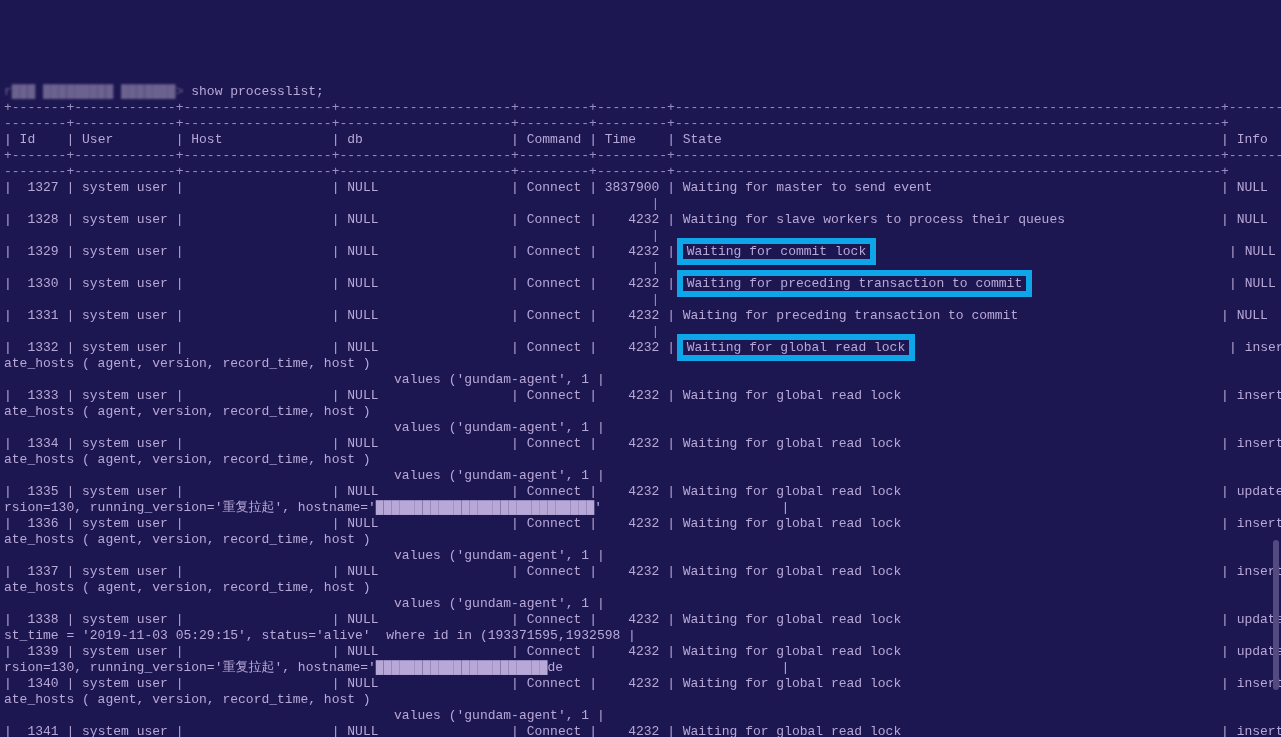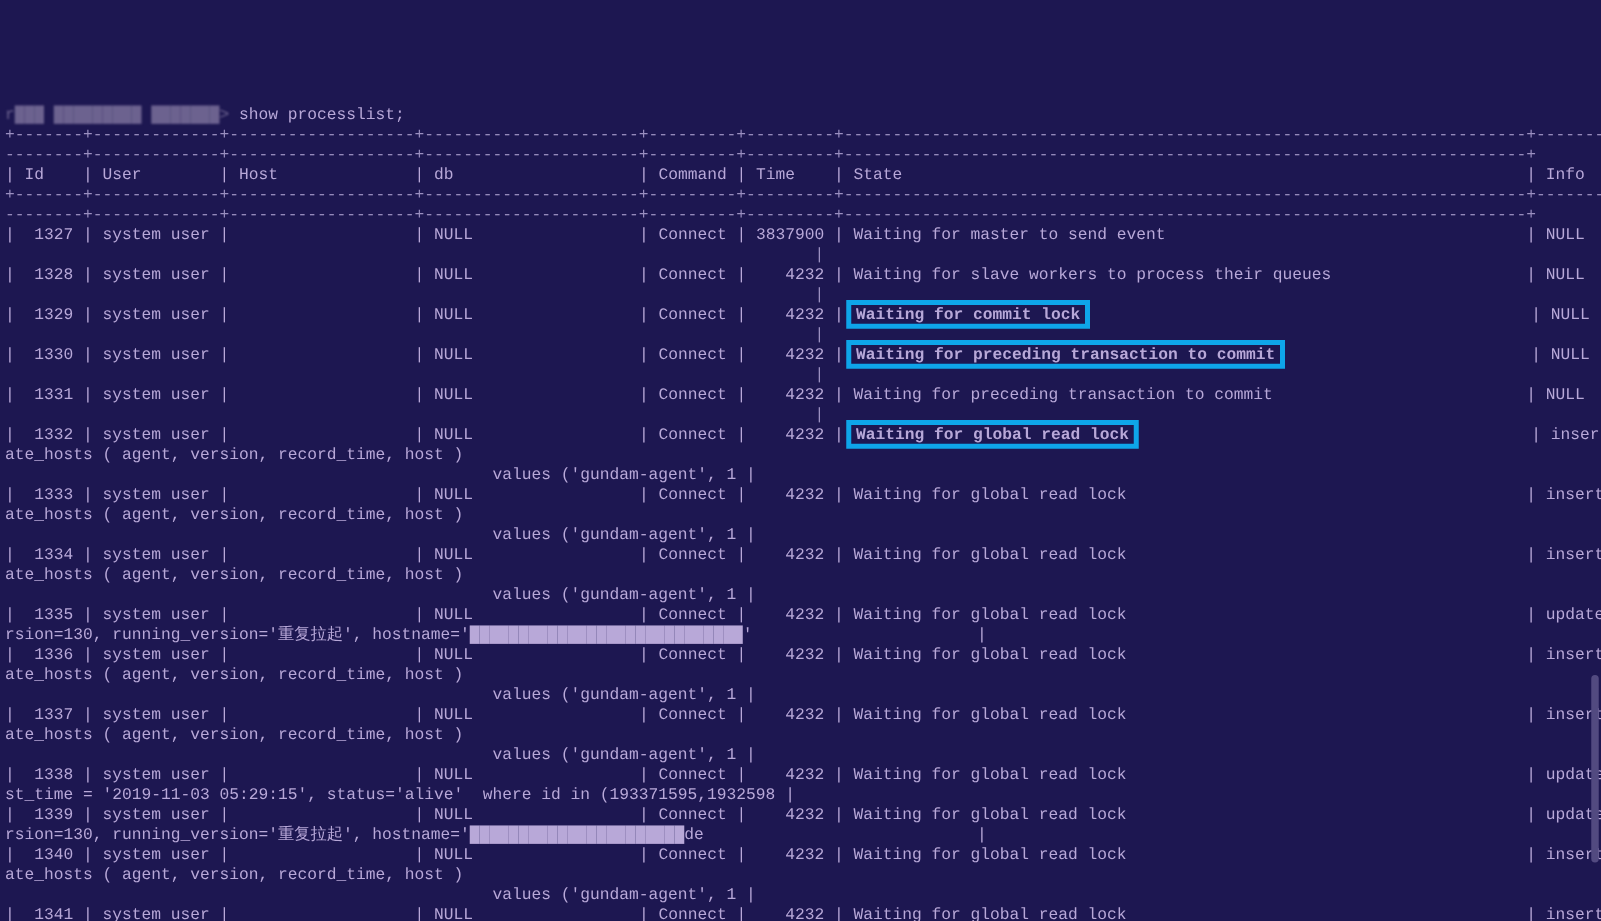--- a/index.html
+++ b/index.html
@@ -13,25 +13,24 @@
     white-space:pre;
     overflow:hidden;
     width:1281px;
     height:737px;
   }
   #term{
     padding:4px 4px;
   }
   .row{display:block;position:relative;height:16px;}
   .hl{
-    border:4px solid #0ea5e9;
+    border:6px solid #0ea5e9;
     padding:0 4px;
     margin-left:-6px;
     margin-right:-6px;
-    font-weight:bold;
   }
   .muted{color:#9a8fc0;}
   .blur{color:#6c628f;filter:blur(1px);}
   .scrollbar{
     position:absolute;
     right:2px;
     top:0;
     width:6px;
     height:737px;
     background:transparent;

